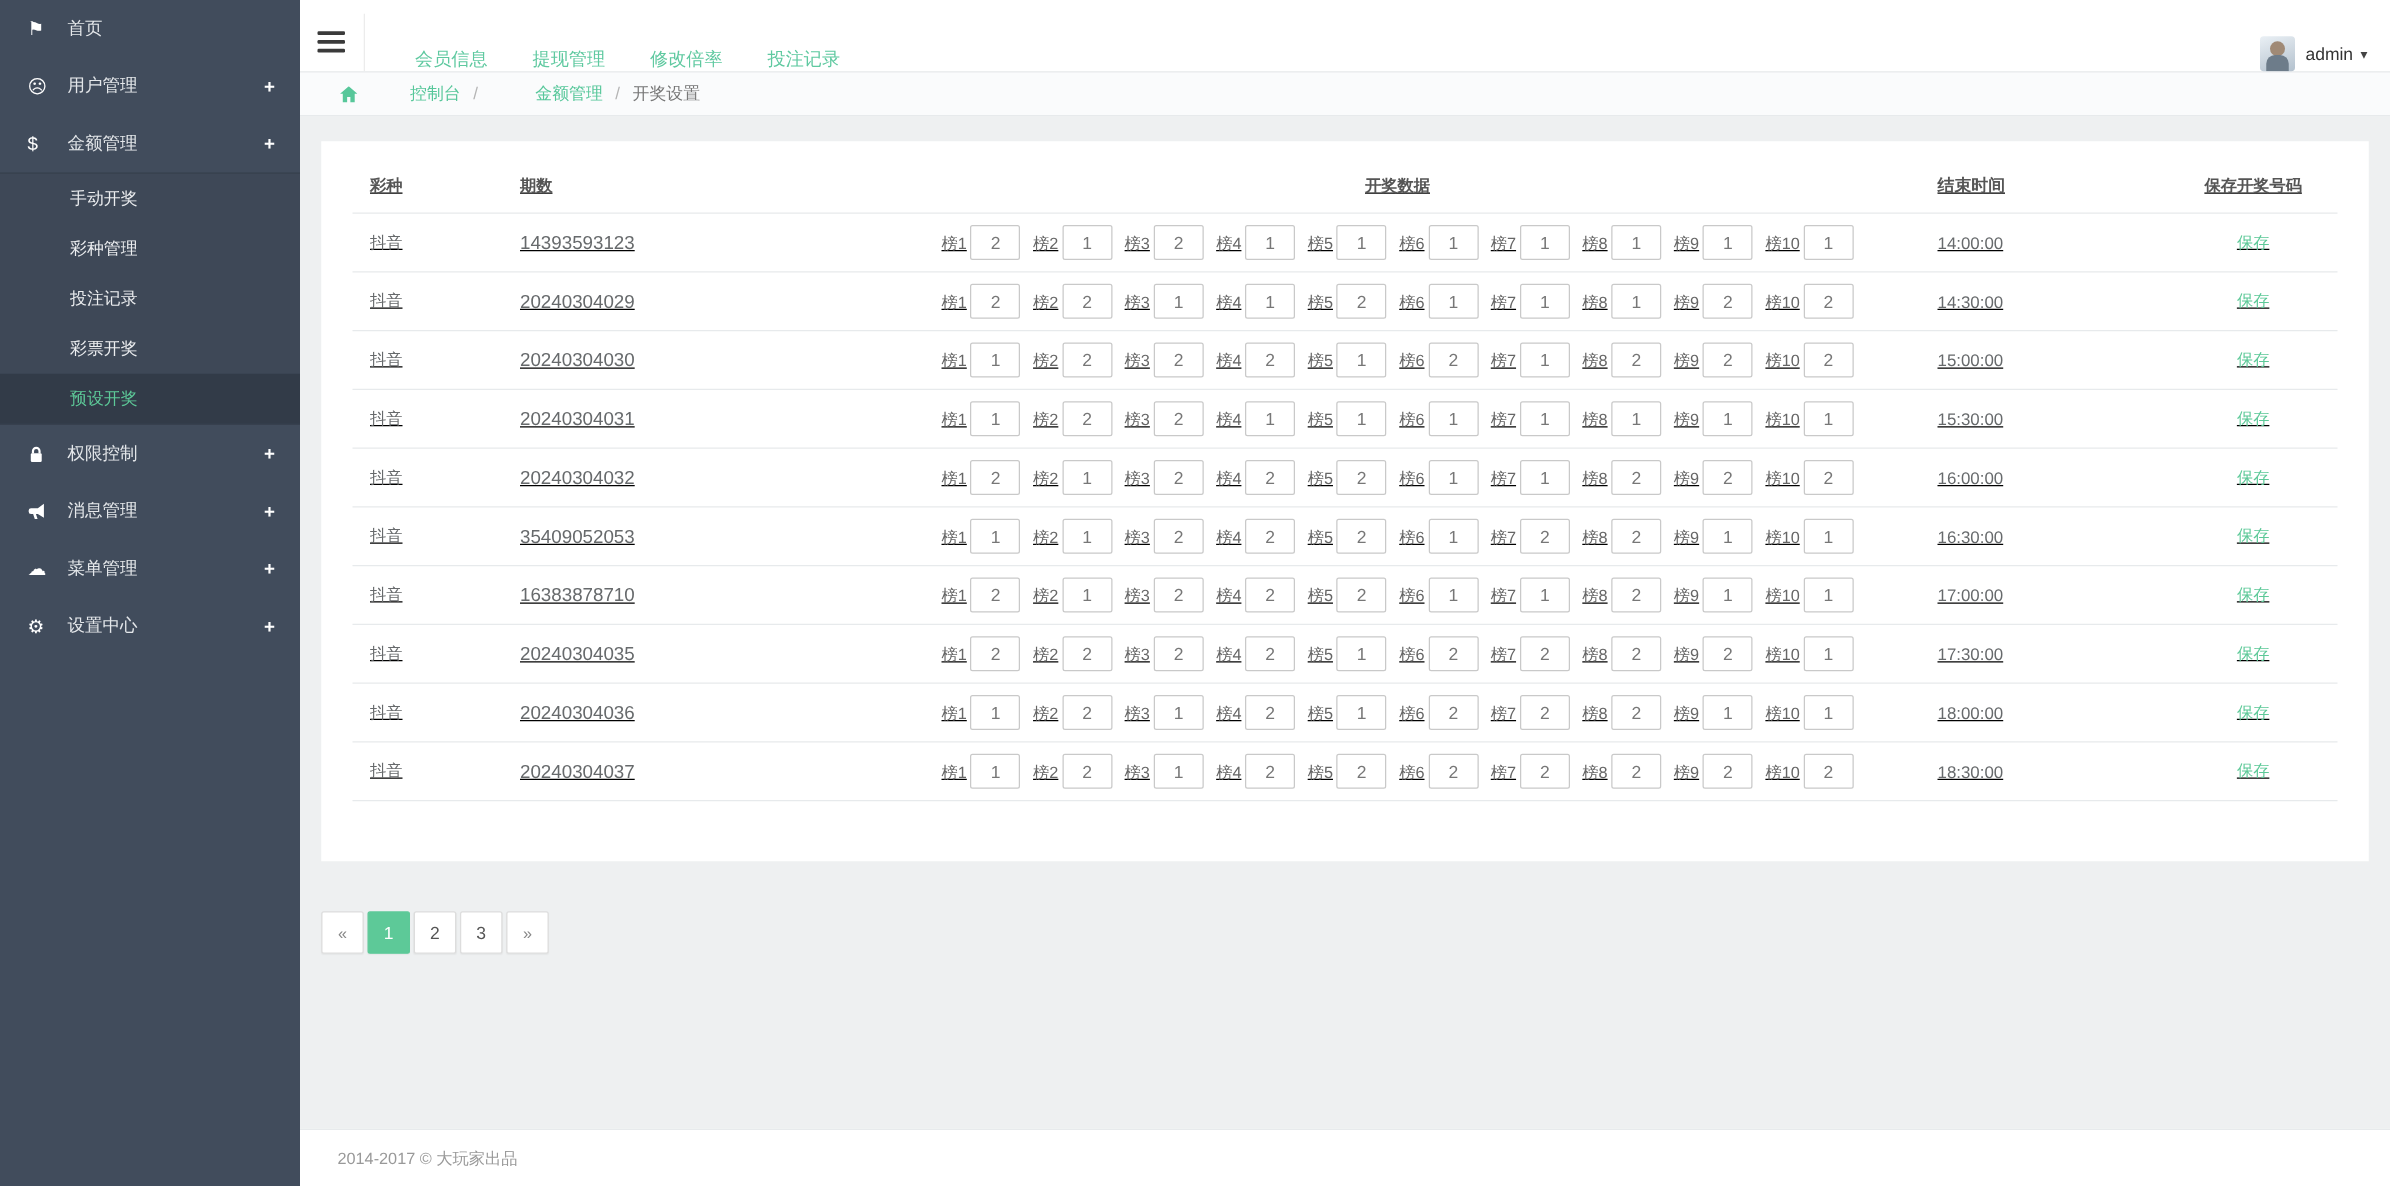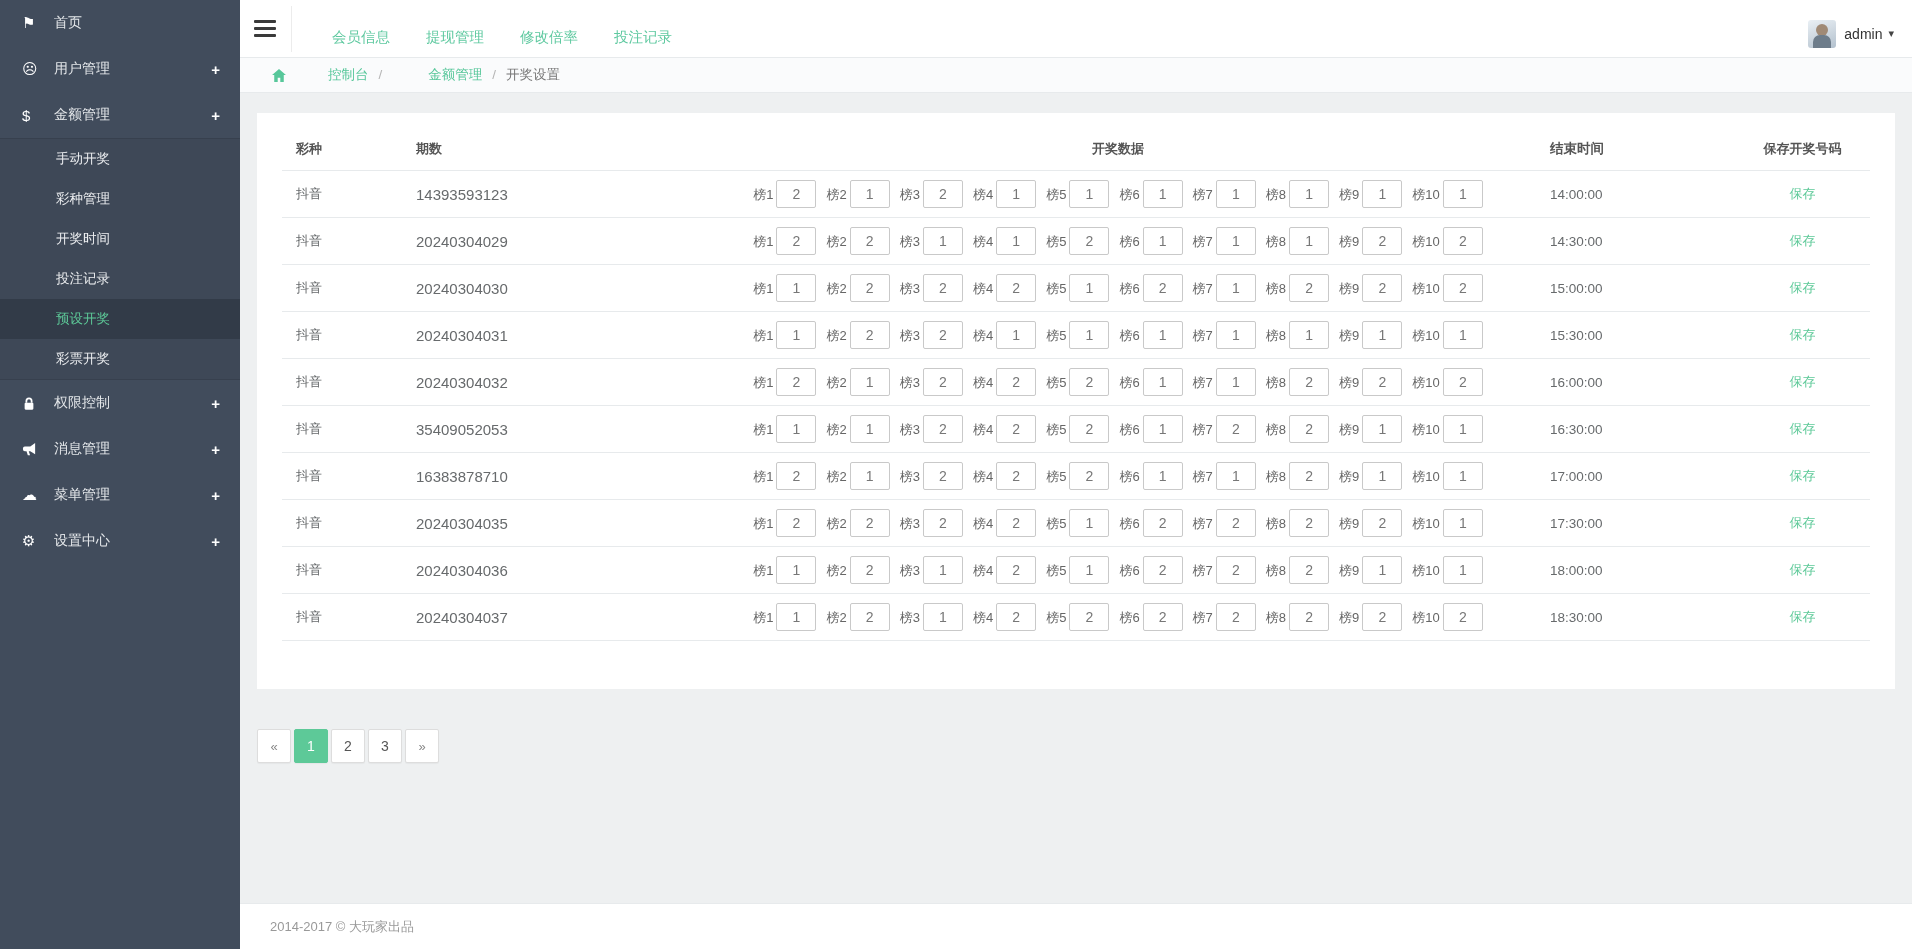--- a/index.html
+++ b/index.html
@@ -15,21 +15,21 @@
   .menu-item { display:flex; align-items:center; height:46px; padding:0 20px 0 22px; color:#e4e7ea; font-size:14px; cursor:pointer; }
   .menu-item .mi-icon { width:32px; color:#fff; font-size:15px; display:inline-flex; align-items:center; }
   .menu-item .expand { margin-left:auto; font-size:15px; font-weight:bold; color:#fff; }
   .menu-item.active-parent, .menu-item.active-parent .mi-icon, .menu-item.active-parent .expand { color:#5dc998; }
   .submenu { background:#3e4857; border-top:1px solid #37404e; border-bottom:1px solid #37404e; }
   .sub-item { height:40px; line-height:40px; padding-left:56px; color:#eceef0; font-size:13.5px; cursor:pointer; }
   .sub-item.active { background:#323b48; color:#5dc998; }
 
   
   .main { margin-left:240px; height:100%; display:flex; flex-direction:column; }
-  .topbar { height:57px; background:#fff; display:flex; align-items:center; flex:0 0 auto; }
+  .topbar { height:57px; background:#fff; display:flex; align-items:flex-end; flex:0 0 auto; }
   .hamburger { width:52px; height:46px; padding:14px 0 0 14px; border-right:1px solid #ececec; cursor:pointer; }
   .hamburger span { display:block; width:22px; height:3px; background:#3a3a3a; margin-bottom:4px; border-radius:1px; }
   .topnav { display:flex; padding:17px 0 0 40px; }
   .topnav a { color:#5fc9a0; text-decoration:none; font-size:14.5px; margin-right:36px; }
   .userbox { margin-left:auto; display:flex; align-items:center; padding:10px 18px 0 0; cursor:pointer; }
   .avatar { width:28px; height:28px; border-radius:3px; margin-right:8px;
             background: linear-gradient(160deg,#eaf0f5 0%,#ccd6df 55%,#b3c1ce 100%);
             position:relative; overflow:hidden; }
   .avatar::before { content:""; position:absolute; left:8px; top:4px; width:12px; height:12px; border-radius:50%; background:#a08a76; }
   .avatar::after { content:""; position:absolute; left:5px; top:15px; width:18px; height:13px; border-radius:7px 7px 0 0; background:#6d7c8a; }
@@ -39,21 +39,21 @@
   .breadcrumb { height:36px; background:#fafbfc; border-top:1px solid #e7eaec; border-bottom:1px solid #e7eaec;
                 display:flex; align-items:center; padding-left:32px; font-size:13.5px; flex:0 0 auto; }
   .breadcrumb .bc-home { display:inline-flex; margin-right:6px; }
   .breadcrumb a { color:#57c79a; text-decoration:none;margin-left:36px; }
   .breadcrumb .sep { color:#b5b5b5; margin:0 10px; }
   .breadcrumb .current { color:#777; }
 
   .content { flex:1 1 auto; background:#eef0f1; padding:20px 17px 0 17px; }
 
   
-  .panel { background:#fff; padding:14px 25px 48px 25px; }
+  .panel { background:#fff; padding:14px 25px 48px 25px;text-decoration:underline; }
   .trow { display:flex; align-items:center; min-height:47px; border-bottom:1px solid #e7eaec; font-size:13px; color:#676a6c; }
   .thead { font-weight:bold; color:#555; min-height:44px; }
   .col-type { width:134px; padding-left:14px; flex:0 0 auto; }
   .col-period { width:270px; flex:0 0 auto; font-size:15px; }
   .thead .col-period { font-size:13px; }
   .col-data { flex:1 1 auto; display:flex; align-items:center; justify-content:center; }
   .col-time { width:185px; flex:0 0 auto; text-align:left; font-size:13.5px; }
   .col-save { width:135px; flex:0 0 auto; text-align:center; }
   .col-save a { color:#5dc998; text-decoration:none; }
   .rank-label { color:#666; font-size:13px; margin-right:3px; }
@@ -89,24 +89,23 @@
           <span class="expand">+</span>
         </div>
         <div class="menu-item">
           <span class="mi-icon">$</span>
           <span class="mi-label">金额管理</span>
           <span class="expand">+</span>
         </div>
         <div class="submenu">
           <div class="sub-item">手动开奖</div>
           <div class="sub-item">彩种管理</div>
-          <div class="sub-item">开奖时间</div>
           <div class="sub-item">投注记录</div>
+          <div class="sub-item">彩票开奖</div>
           <div class="sub-item active">预设开奖</div>
-          <div class="sub-item">彩票开奖</div>
         </div>
         <div class="menu-item">
           <span class="mi-icon">
             <svg width="14" height="15" viewBox="0 0 16 16" fill="currentColor">
               <path d="M8 1a4 4 0 0 0-4 4v2.2h2V5a2 2 0 1 1 4 0v2.2h2V5a4 4 0 0 0-4-4z"></path>
               <rect x="3" y="7" width="10" height="8" rx="1.2"></rect>
             </svg>
           </span>
           <span class="mi-label">权限控制</span>
           <span class="expand">+</span>

